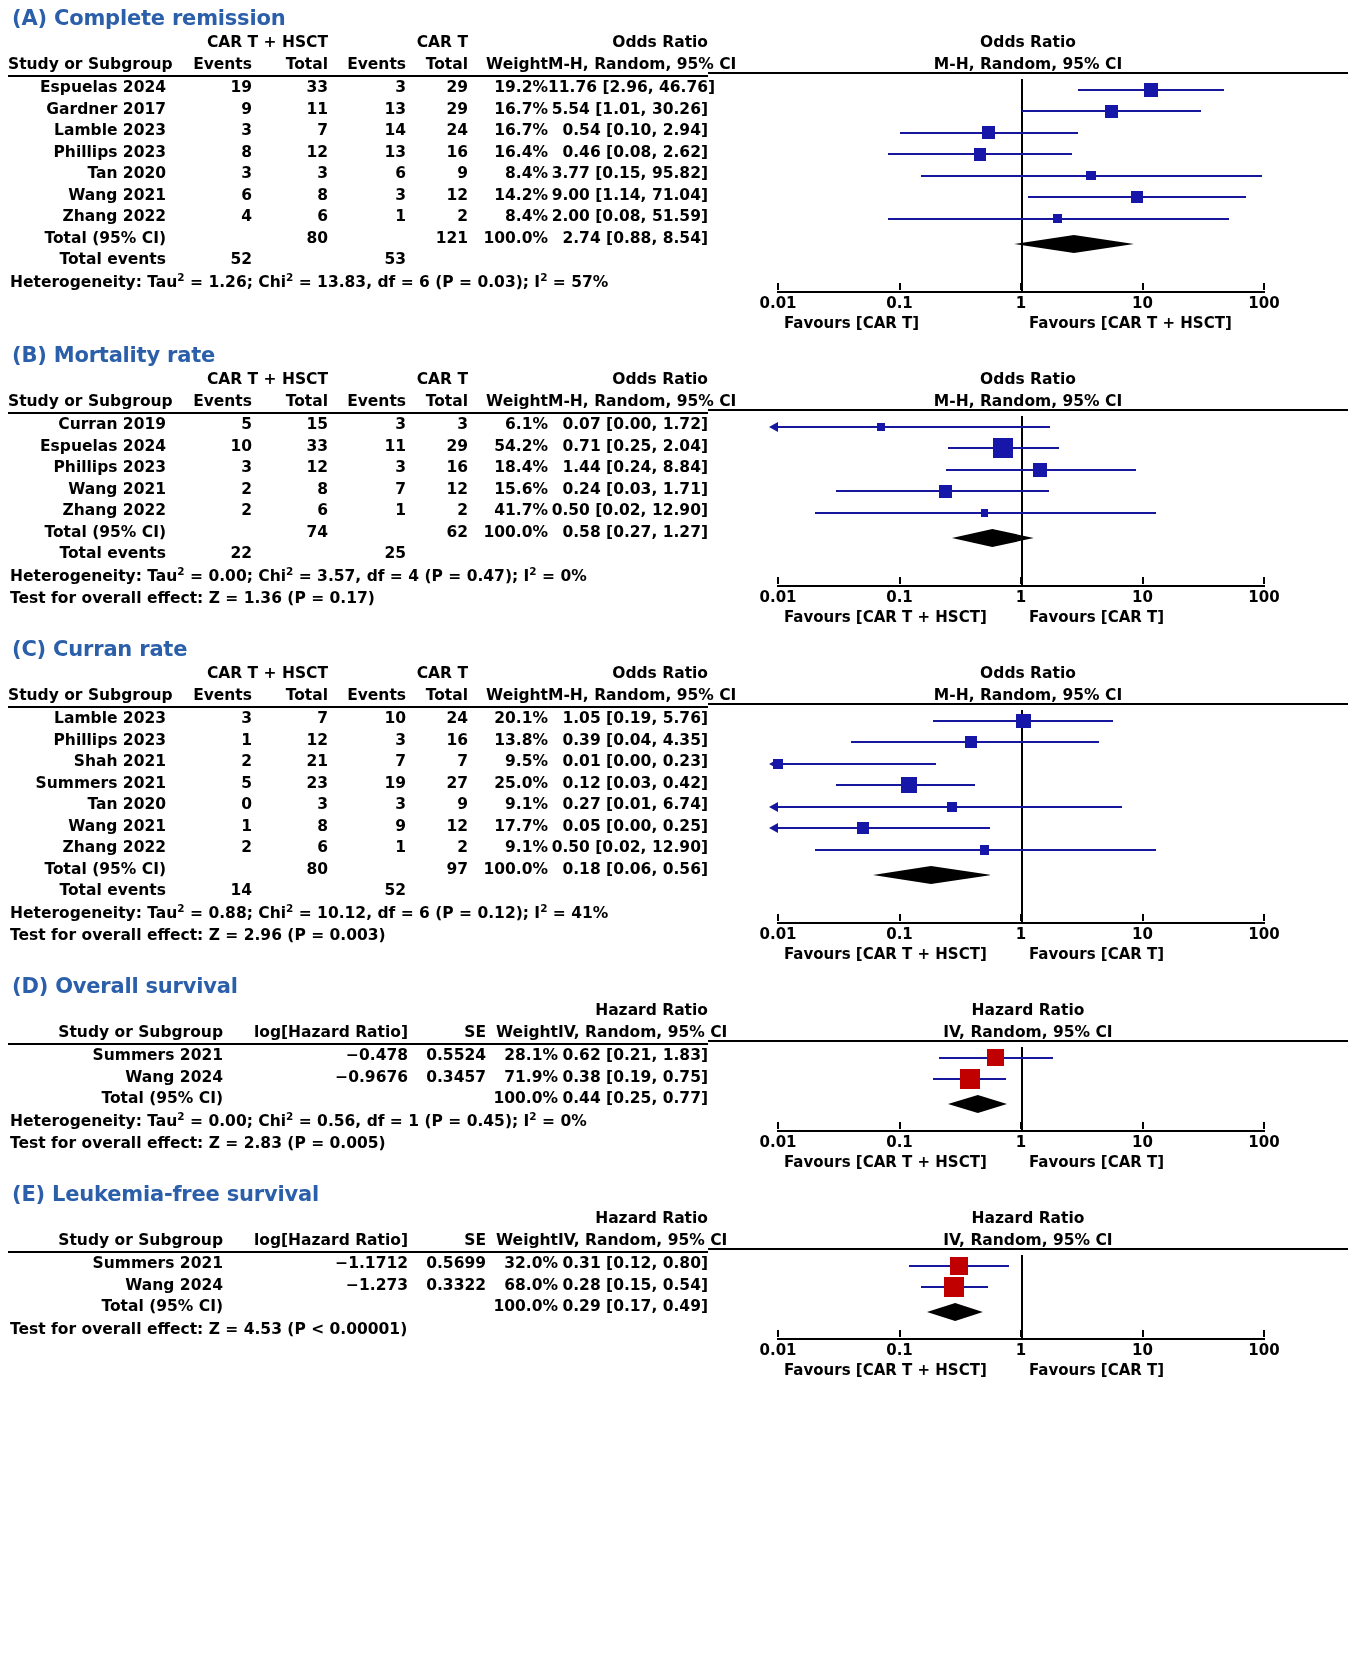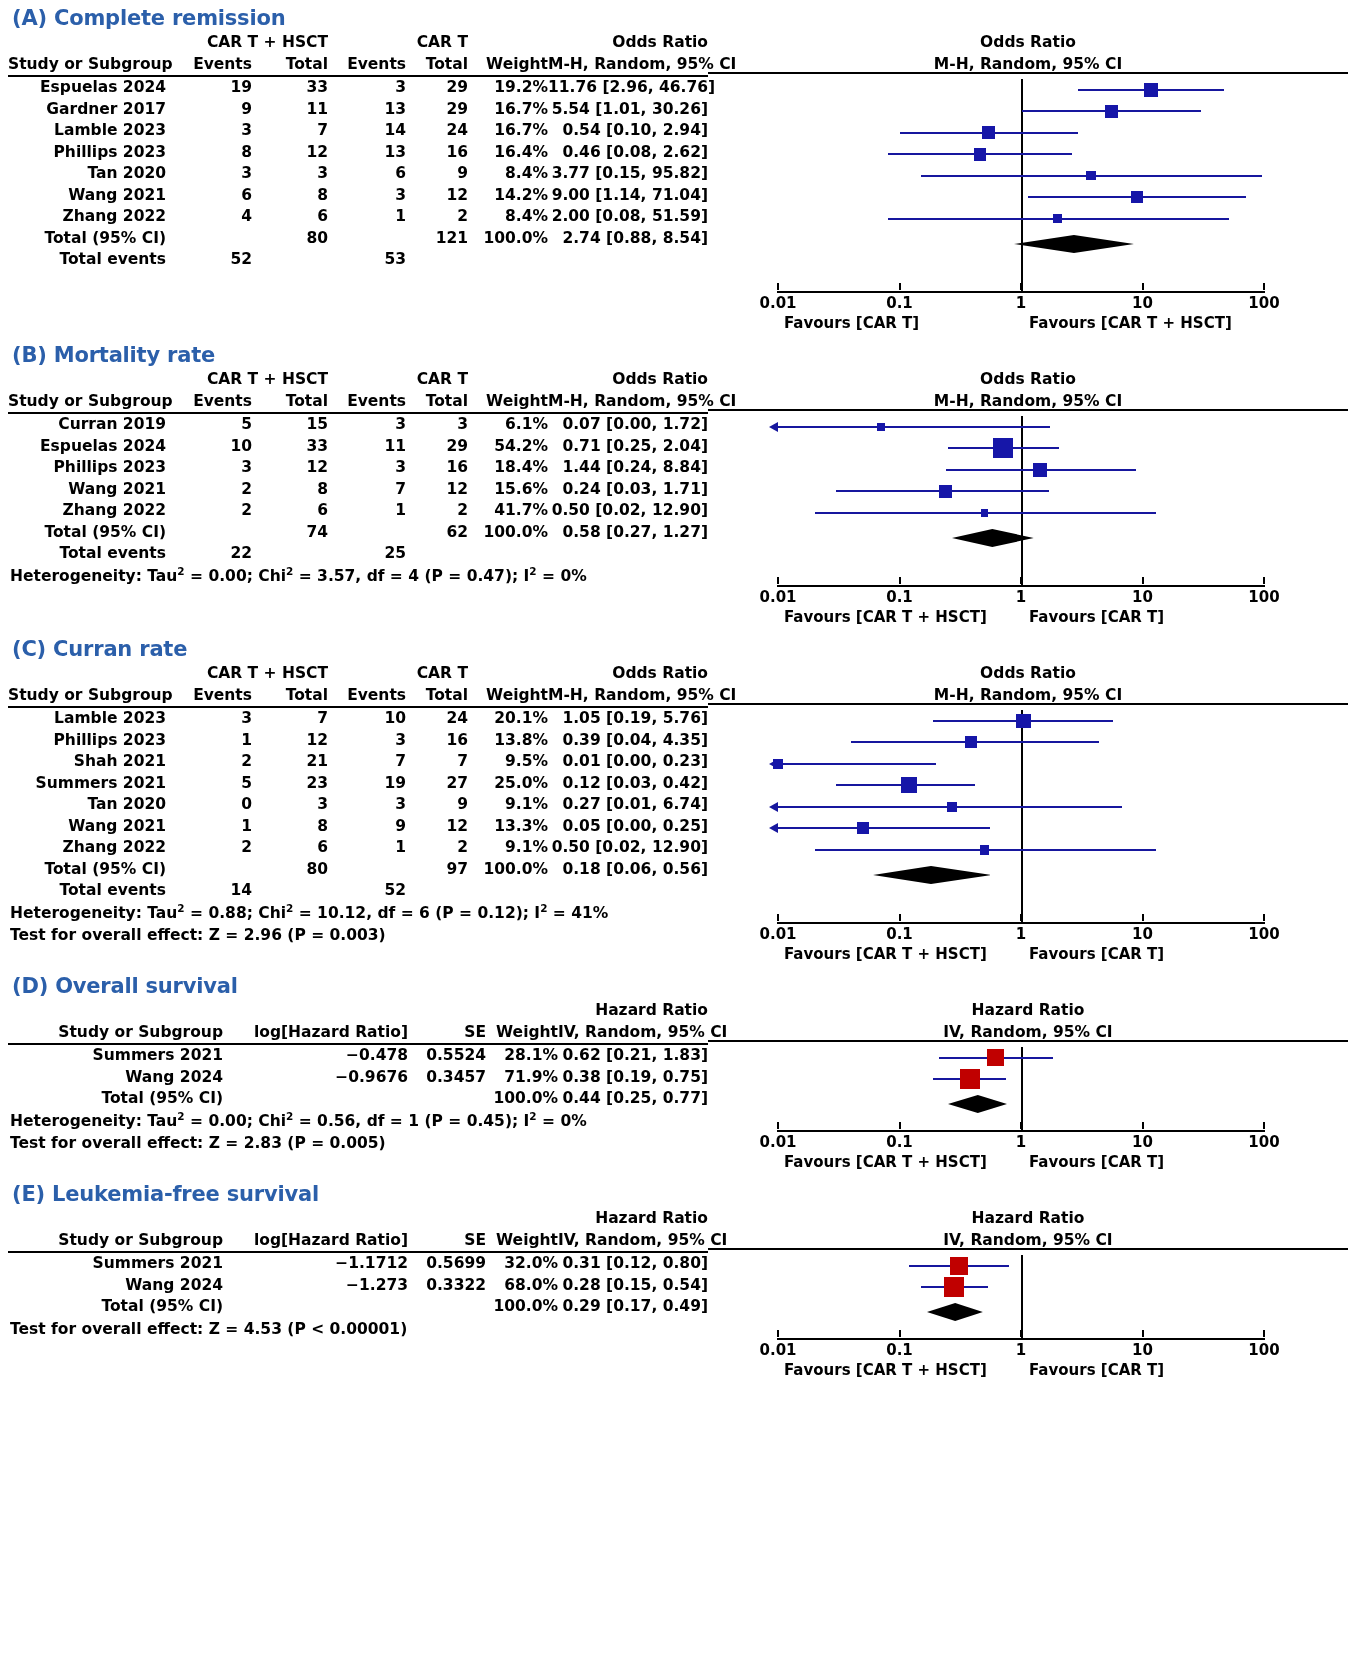--- a/index.html
+++ b/index.html
@@ -192,20 +192,21 @@
                 <td class="study">Total events</td>
                 <td>52</td>
                 <td></td>
                 <td>53</td>
                 <td></td>
                 <td></td>
                 <td></td>
               </tr>
             </tbody>
           </table>
+          <div class="hetero">Heterogeneity: Tau<sup>2</sup> = 1.26; Chi<sup>2</sup> = 13.83, df = 6 (P = 0.03); I<sup>2</sup> = 57%</div>
         </div>
         <div class="plot-side">
           <div class="plot-hdr">Odds Ratio</div>
           <div class="plot-hdr">M-H, Random, 95% CI</div>
           <div class="plotarea" style="height:262px">
             <div style="position:absolute;left:0;right:0;top:-3px;height:2px;background:#000"></div>
             <div class="vline" style="left:313px;top:4px;height:212px"></div>
             <div class="ci" style="left:370.26194289366106px;width:145.62780915885003px;top:13.95px"></div>
             <div class="sq" style="left:436.04364085535843px;top:7.7391512639338735px;width:14.021697472132253px;height:14.021697472132253px"></div>
             <div class="ci" style="left:313.5250469145911px;width:179.40052731339978px;top:35.45px"></div>
@@ -330,20 +331,21 @@
                 <td>22</td>
                 <td></td>
                 <td>25</td>
                 <td></td>
                 <td></td>
                 <td></td>
               </tr>
             </tbody>
           </table>
           <div class="hetero">Heterogeneity: Tau<sup>2</sup> = 0.00; Chi<sup>2</sup> = 3.57, df = 4 (P = 0.47); I<sup>2</sup> = 0%</div>
+          <div class="hetero">Test for overall effect: Z = 1.36 (P = 0.17)</div>
         </div>
         <div class="plot-side">
           <div class="plot-hdr">Odds Ratio</div>
           <div class="plot-hdr">M-H, Random, 95% CI</div>
           <div class="plotarea" style="height:219px">
             <div style="position:absolute;left:0;right:0;top:-3px;height:2px;background:#000"></div>
             <div class="vline" style="left:313px;top:4px;height:169px"></div>
             <div class="ci" style="left:70px;width:271.61670629926715px;top:13.95px"></div>
             <div class="arrow-l" style="left:61px;top:9.75px"></div>
             <div class="sq" style="left:168.7277033704591px;top:10.79829150872689px;width:7.90341698254622px;height:7.90341698254622px"></div>
@@ -450,21 +452,21 @@
                 <td>9</td>
                 <td>9.1%</td>
                 <td>0.27 [0.01, 6.74]</td>
               </tr>
               <tr>
                 <td class="study">Wang 2021</td>
                 <td>1</td>
                 <td>8</td>
                 <td>9</td>
                 <td>12</td>
-                <td>13.3%</td>
+                <td>17.7%</td>
                 <td>0.05 [0.00, 0.25]</td>
               </tr>
               <tr>
                 <td class="study">Zhang 2022</td>
                 <td>2</td>
                 <td>6</td>
                 <td>1</td>
                 <td>2</td>
                 <td>9.1%</td>
                 <td>0.50 [0.02, 12.90]</td>

